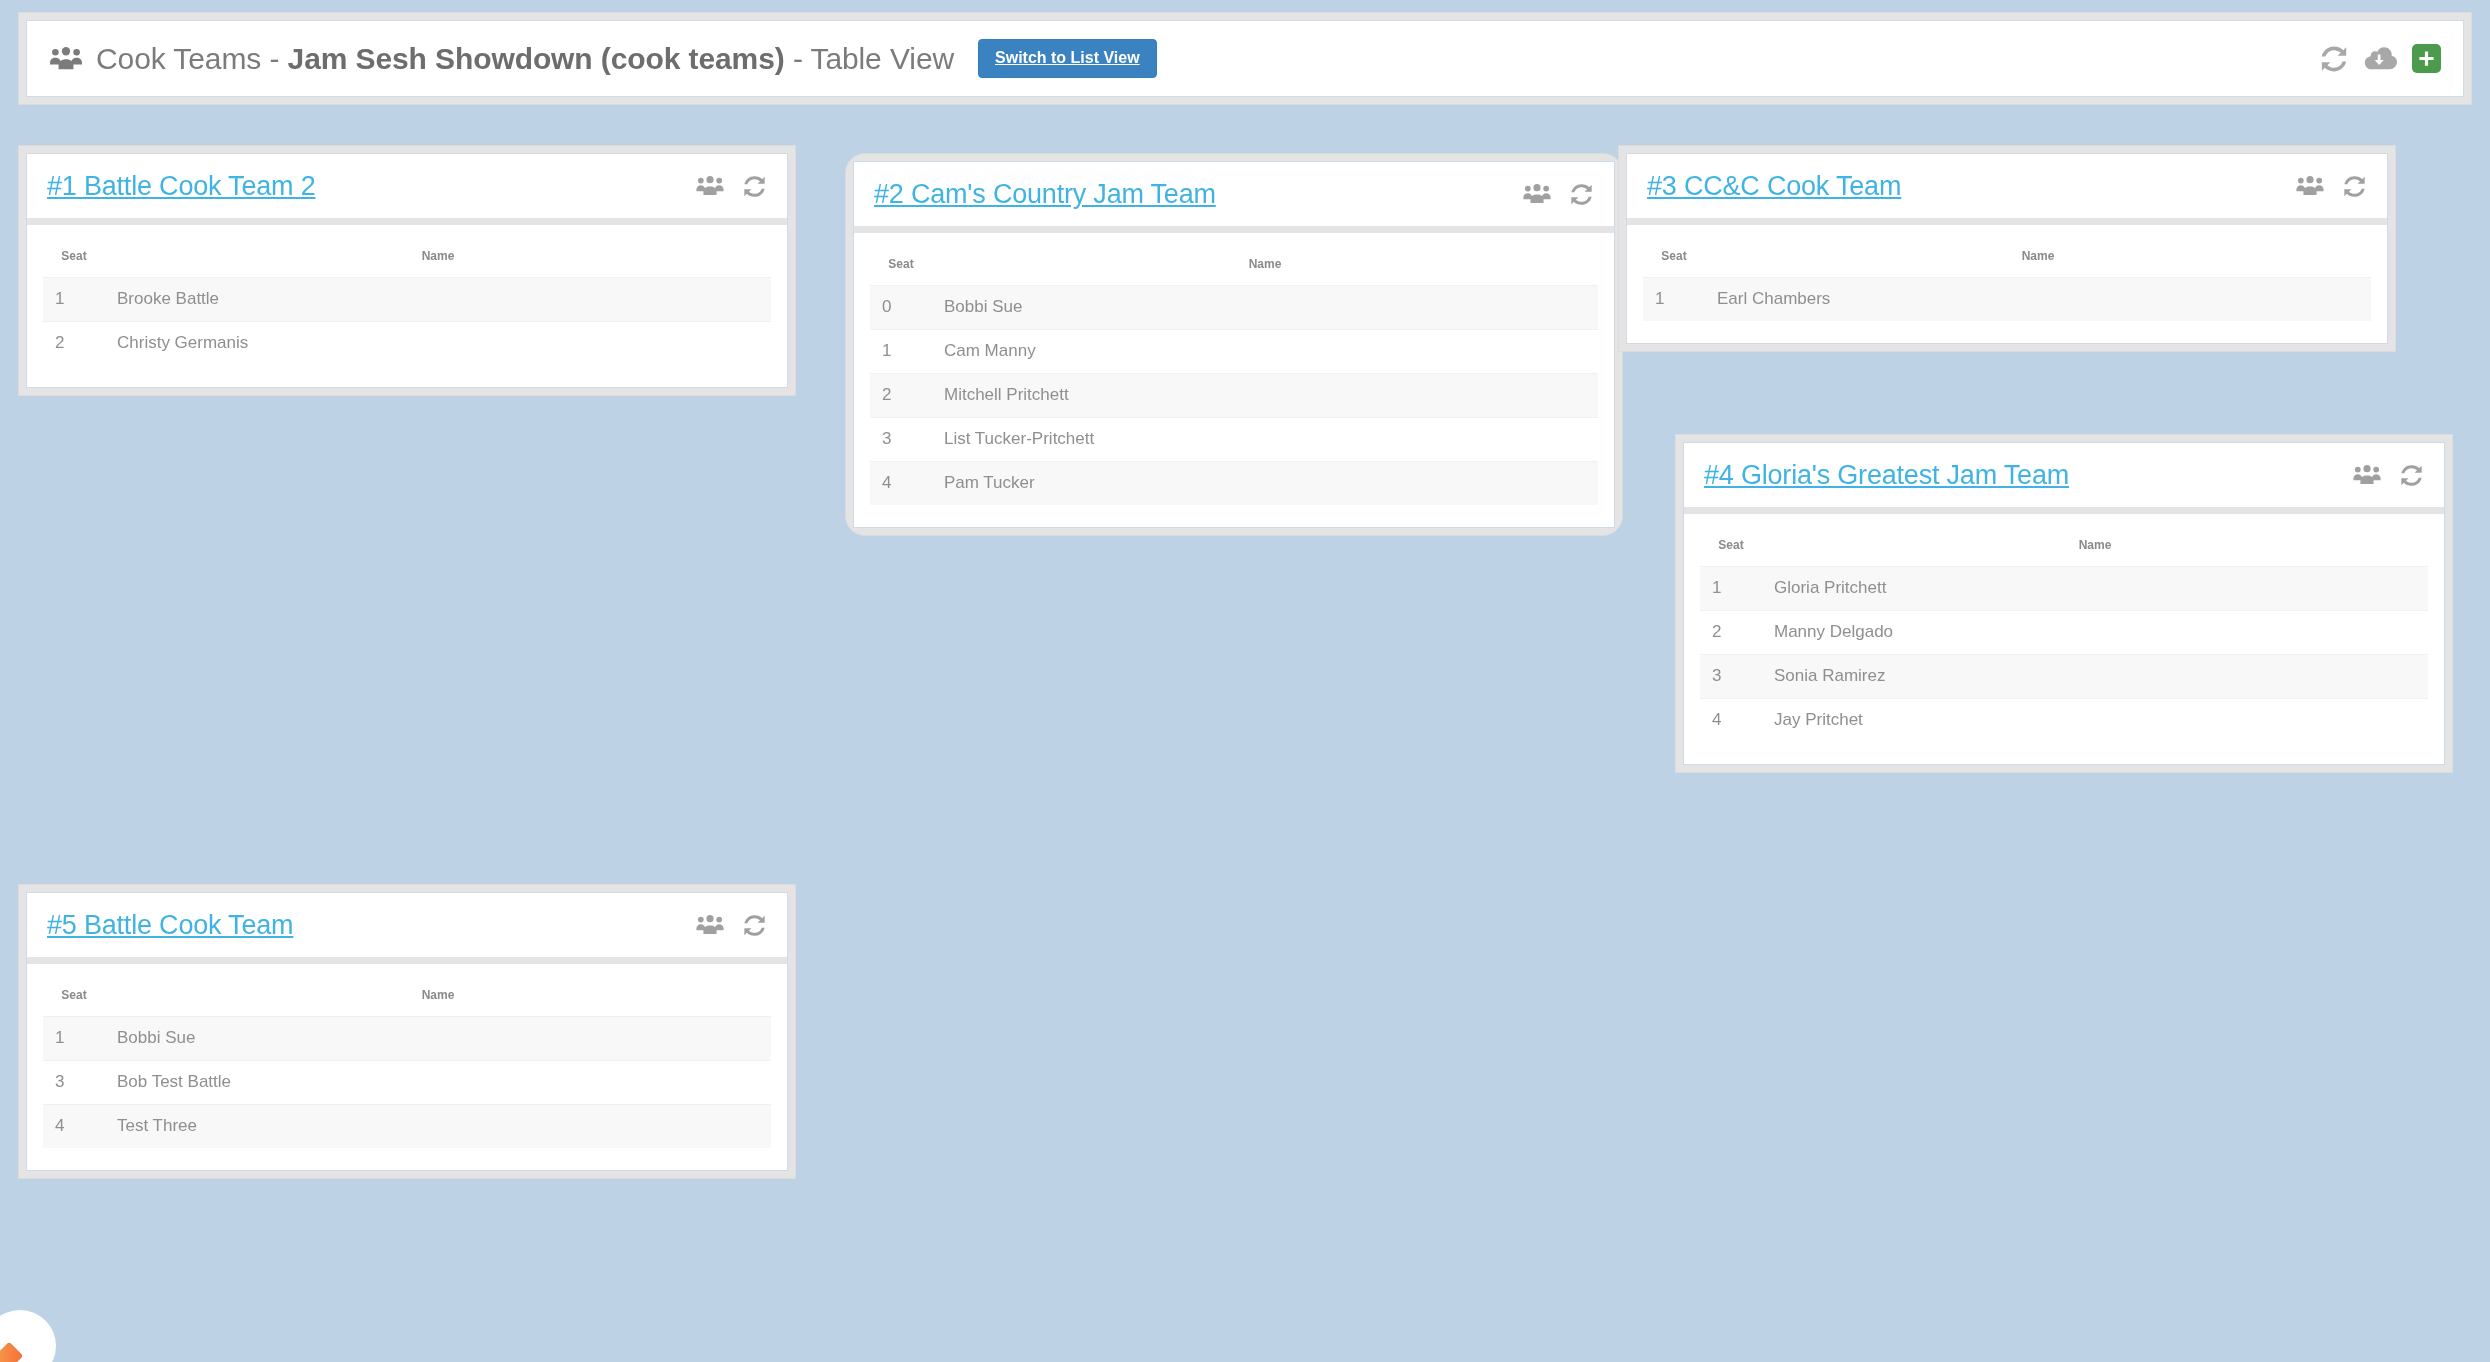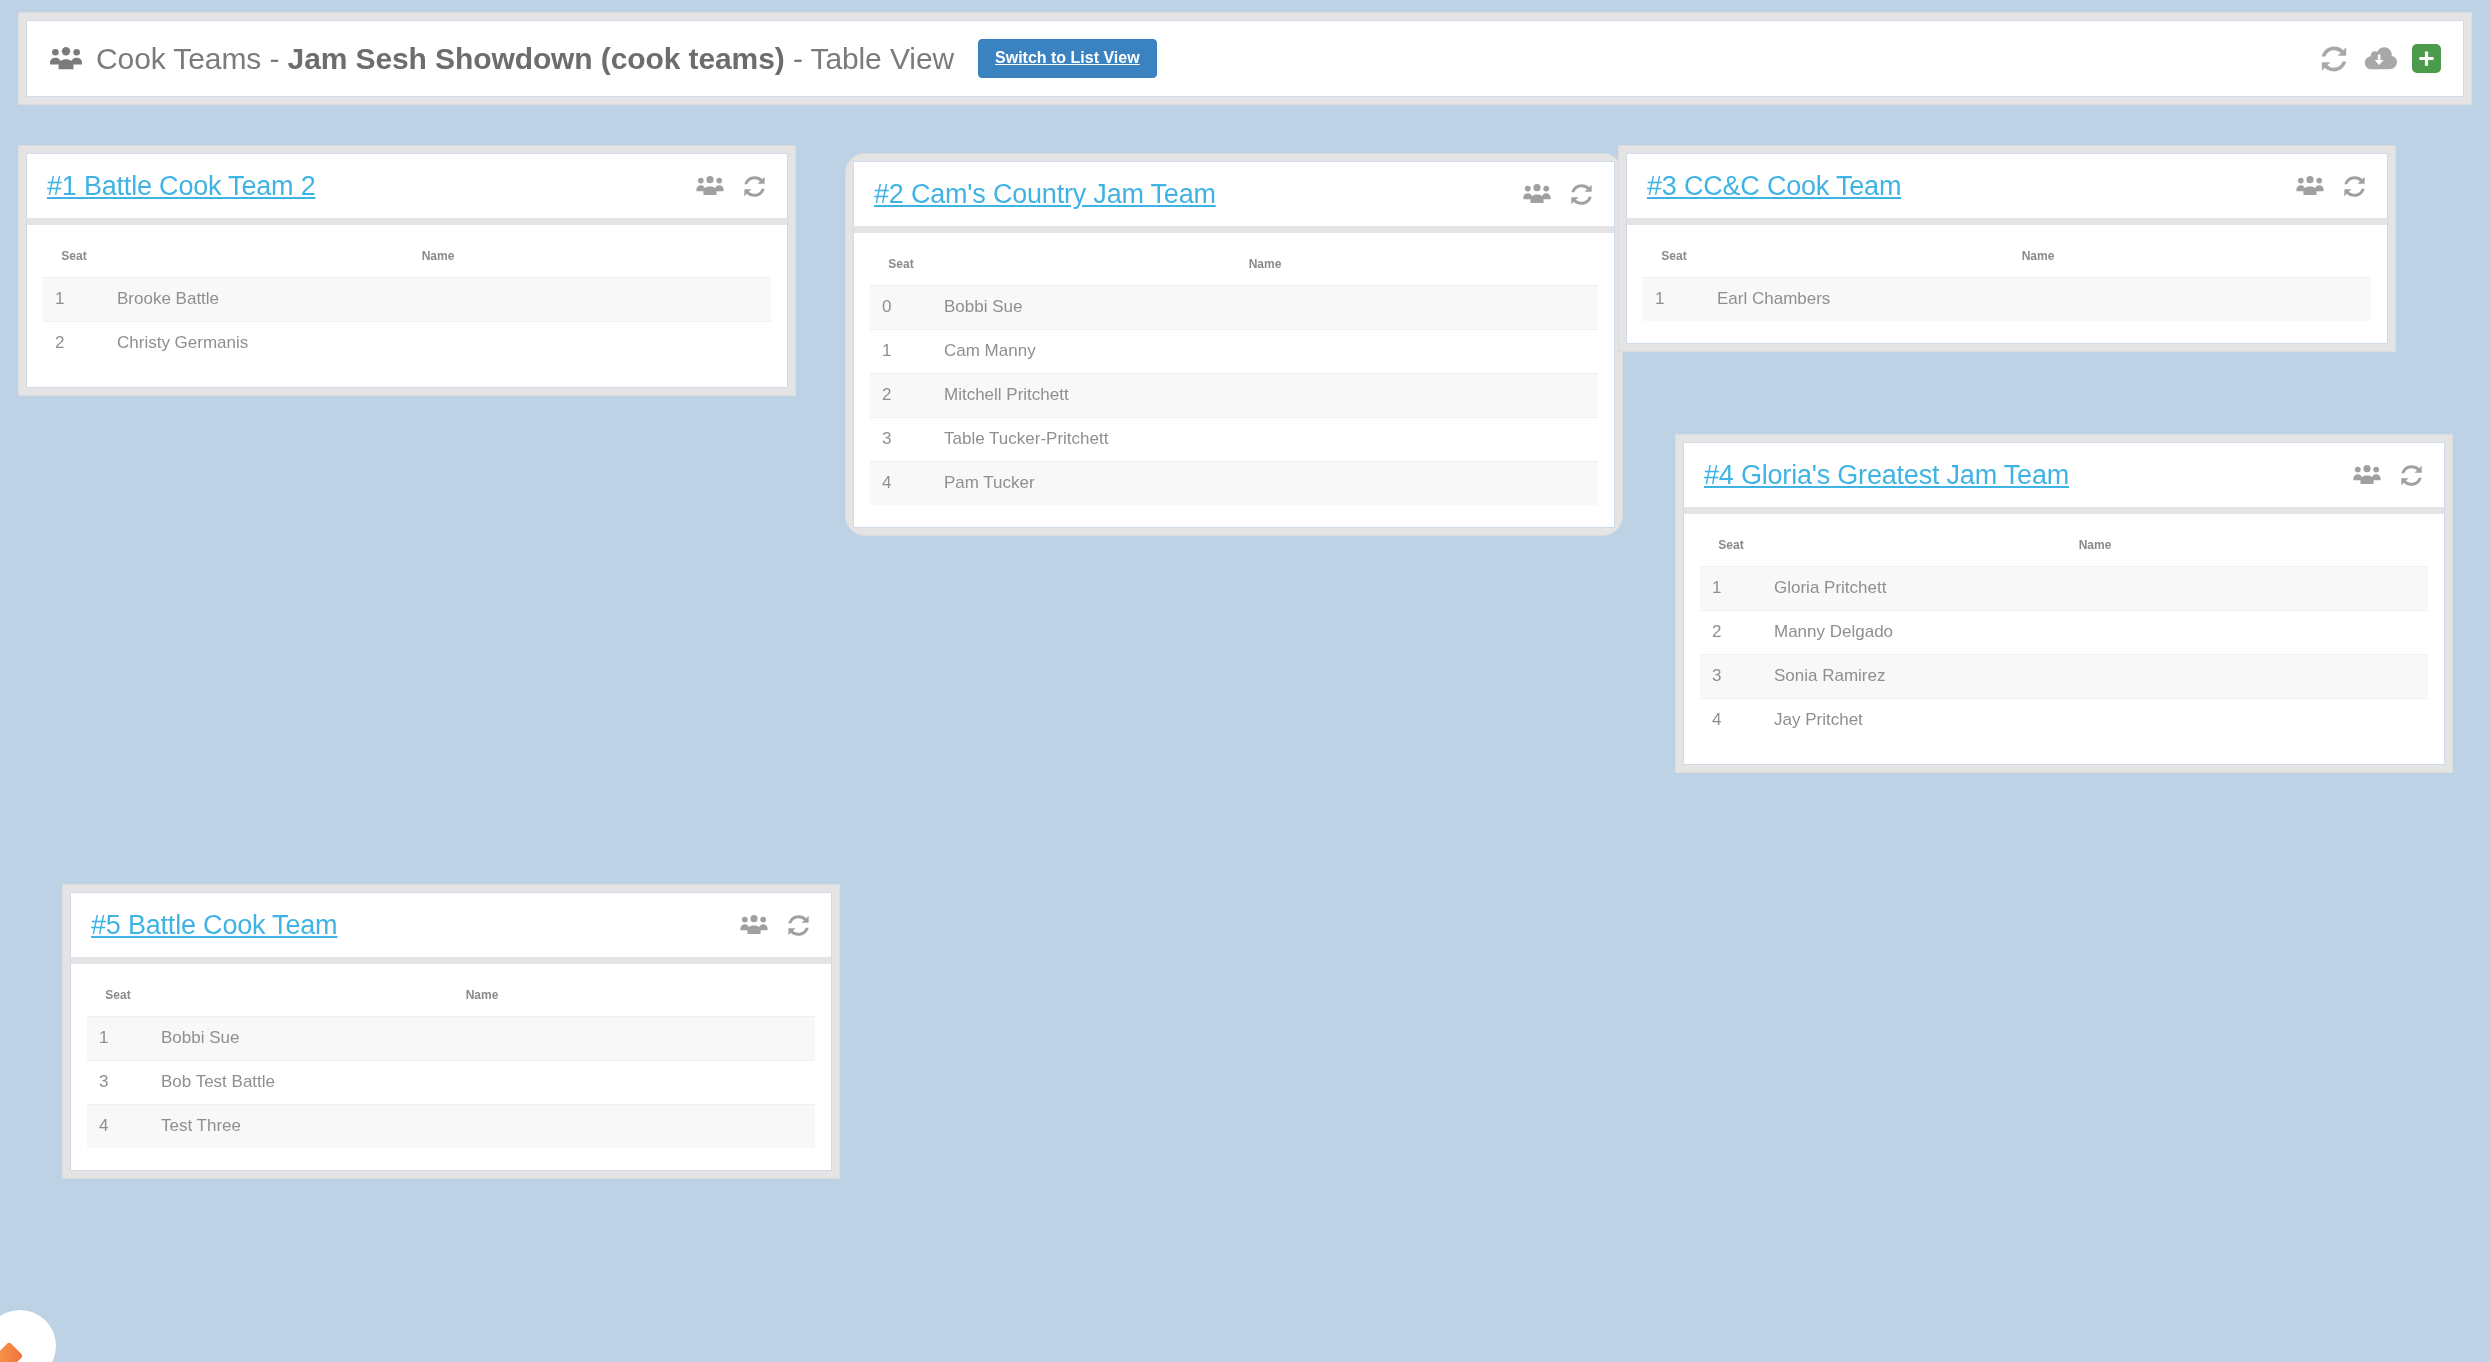--- a/index.html
+++ b/index.html
@@ -314,21 +314,21 @@
             <tr>
               <td class="col-seat">1</td>
               <td>Cam Manny</td>
             </tr>
             <tr>
               <td class="col-seat">2</td>
               <td>Mitchell Pritchett</td>
             </tr>
             <tr>
               <td class="col-seat">3</td>
-              <td>Table Tucker-Pritchett</td>
+              <td>List Tucker-Pritchett</td>
             </tr>
             <tr>
               <td class="col-seat">4</td>
               <td>Pam Tucker</td>
             </tr>
           </tbody>
       </table>
     </div>
   </div>
 </div>
@@ -422,21 +422,21 @@
             <tr>
               <td class="col-seat">4</td>
               <td>Jay Pritchet</td>
             </tr>
           </tbody>
       </table>
     </div>
   </div>
 </div>
 
-<div class="card panel-outer" id="card-4" style="left:18px; top:884px; width:778px;margin-left:44px;">
+<div class="card panel-outer" id="card-4" style="left:18px; top:884px; width:778px;">
   <div class="panel-inner">
     <div class="card-head">
       <div class="card-title">#5 Battle Cook Team</div>
       <div class="card-head-actions">
         <span class="icon-btn">
           <svg class="icon-users-card" viewBox="0 0 640 512" fill="#a0a0a0">
             <circle cx="110" cy="120" r="66"></circle>
               <circle cx="530" cy="120" r="66"></circle>
               <circle cx="320" cy="100" r="82"></circle>
             <path d="M10 320c0-54 46-92 100-92s100 38 100 92v42H10z"></path>

